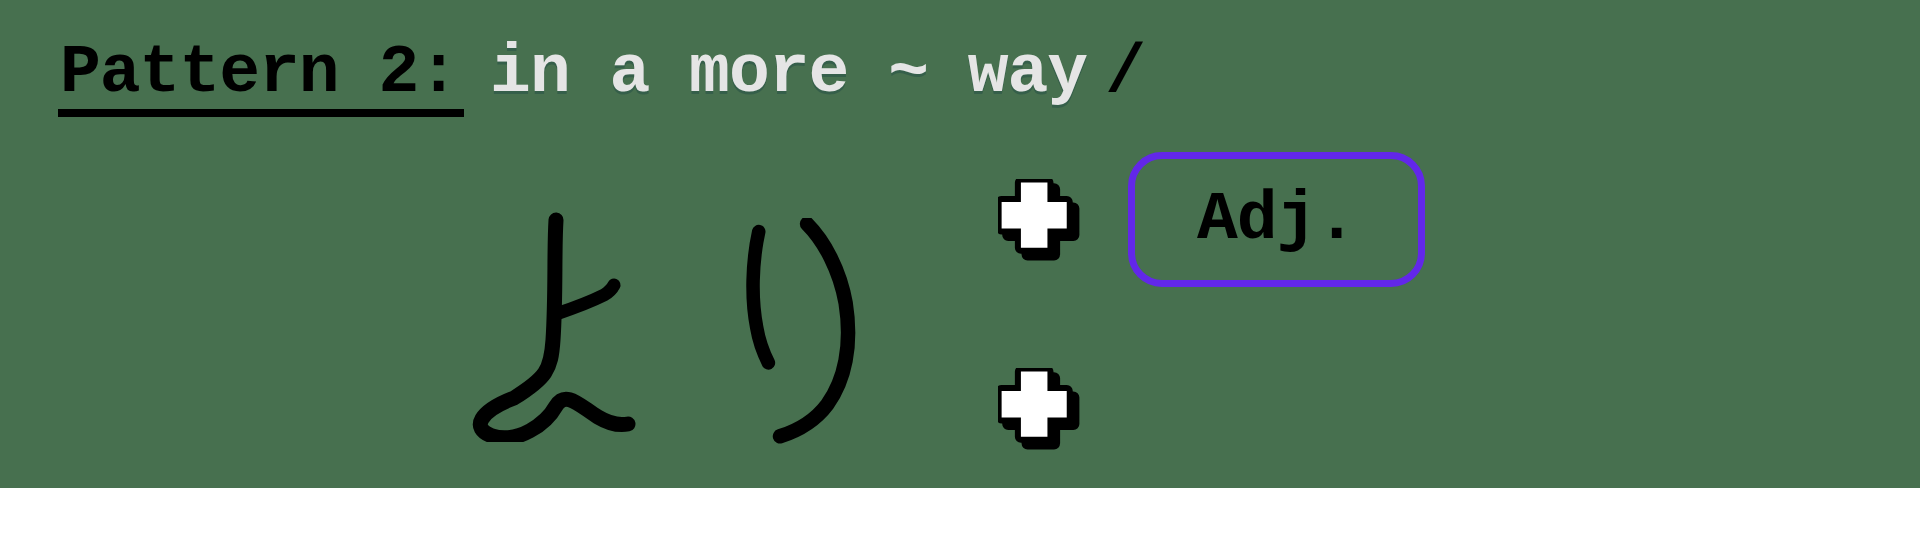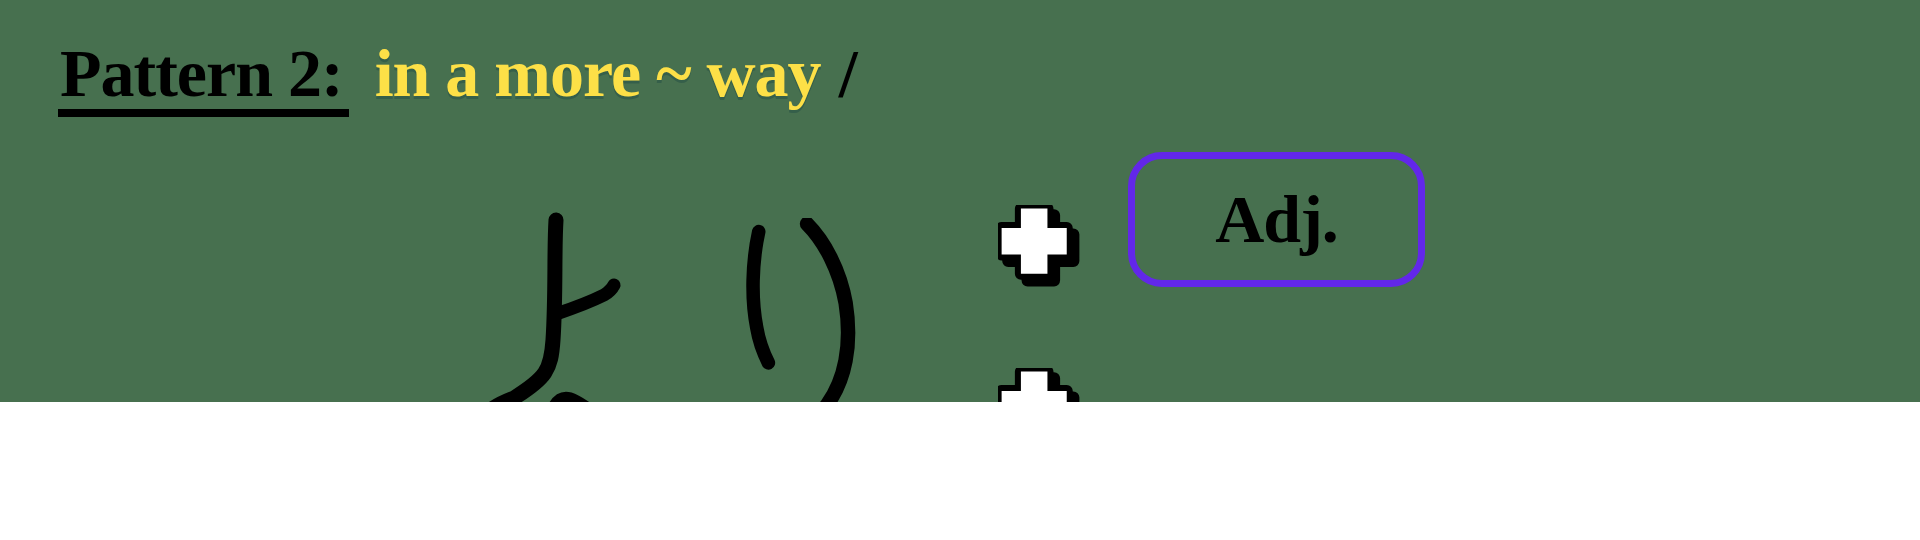--- a/index.html
+++ b/index.html
@@ -1,22 +1,22 @@
 <!DOCTYPE html>
 <html><head>
 <meta charset="utf-8">
 <style>
   html, body { margin: 0; padding: 0; }
   .stage {
     position: relative;
     width: 1920px;
-    height: 402px;
+    height: 488px;
     background: #47704f;
     overflow: hidden;
-    font-family: Liberation Serif, serif;
+    font-family: Liberation Mono, monospace;
   }
 
   
   .header {
     position: absolute;
     left: 58px;
     top: 40px;
     display: flex;
     align-items: baseline;
     white-space: nowrap;
@@ -34,21 +34,21 @@
     display: flex;
     align-items: baseline;
     gap: 18px;
     margin-left: 26px;
     font-size: 68px;
     line-height: 0.98;
     font-weight: 800;
     letter-spacing: -1px;
   }
   .meaning .cyan {
-    color: #fde047;
+    color: #e5e5e5;
     text-shadow: 0 3px 0 rgba(0, 45, 60, 0.25);
   }
   .meaning .slash { color: #000000; }
 
   
   .particle { position: absolute; left: 0; top: 0; }
   .glyph { position: absolute; }
   .glyph-yo { left: 468px; top: 212px; width: 175px; height: 230px; }
   .glyph-ri { left: 724px; top: 218px; width: 140px; height: 227px; }
   .glyph path { fill: none; stroke: #000000; stroke-linecap: round; }
@@ -61,21 +61,21 @@
   }
 
   
   .row {
     position: absolute;
     left: 998px;
     display: flex;
     align-items: center;
     gap: 48px;
   }
-  .row-adj { top: 152px; align-items: flex-end; }
+  .row-adj { top: 152px; }
   .row-adv { top: 368px; }
 
   .plus { width: 82px; height: 82px; flex: 0 0 auto; }
 
   .pos-box {
     width: 283px;
     height: 121px;
     border: 7px solid #6227e9;
     border-radius: 34px;
     display: flex;

